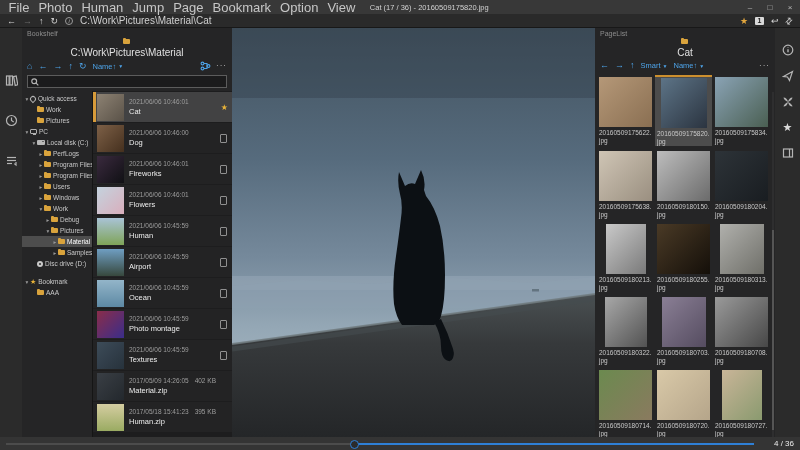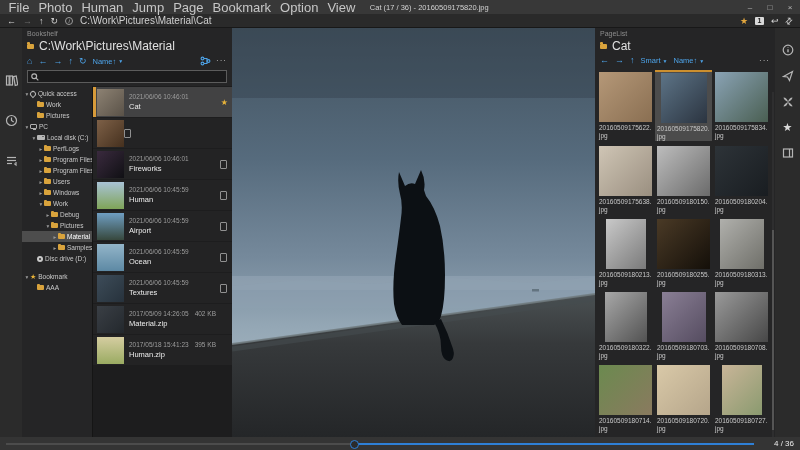--- a/index.html
+++ b/index.html
@@ -28,21 +28,21 @@
   
   .content { position:absolute; top:28px; bottom:13px; left:0; right:0; display:flex; }
 
   .leftstrip { width:22px; background:#2b2b2b; display:flex; flex-direction:column; align-items:center; padding-top:46px; gap:27px; flex:none; }
   .strip-icon svg { display:block; }
 
   
   .bookshelf { width:210px; background:#252526; display:flex; flex-direction:column; flex:none; }
   .pagelist  { width:180px; background:#252526; display:flex; flex-direction:column; flex:none; position:relative; }
   .panel-title { font-size:7px; color:#8d8d8d; padding:2px 5px 0; }
-  .panel-path { display:flex; align-items:center; gap:3px; font-size:12px; color:#e0e0e0; padding:2px 5px 1px; white-space:nowrap; overflow:hidden; }
+  .panel-path { display:flex; align-items:center; gap:3px; font-size:10px; color:#e0e0e0; padding:2px 5px 1px; white-space:nowrap; overflow:hidden;flex-direction:column; }
   .panel-toolbar { display:flex; align-items:center; gap:6px; padding:2px 5px 3px; }
   .tb { font-size:9px; line-height:9px; color:#4da3e8; }
   .tb-label { font-size:7.5px; color:#4da3e8; display:flex; align-items:center; gap:2px; }
   .chev { font-size:5px; color:#4da3e8; }
   .toolbar-right { margin-left:auto; display:flex; align-items:center; gap:5px; }
   .more-dots { color:#b5b5b5; font-size:8px; letter-spacing:1px; line-height:6px; }
 
   .searchbox { margin:1px 5px 3px; height:13px; background:#1b1b1c; border:1px solid #5c5c5c; display:flex; align-items:center; padding:0 3px; gap:3px; }
   .searchbox input { background:transparent; border:none; outline:none; flex:1; font-size:7px; color:#ddd; font-family:inherit; }
 
@@ -294,51 +294,71 @@
             <div class="file-row sel">
               <div class="file-thumb" style="background: linear-gradient(135deg, rgb(141, 130, 115), rgb(90, 82, 72));"></div>
               <div class="file-meta">
                 <span class="file-date">2021/06/06 10:46:01</span>
                 <span class="file-name">Cat</span>
               </div>
               <span class="row-star">★</span>
             </div>
             <div class="file-row">
               <div class="file-thumb" style="background: linear-gradient(135deg, rgb(125, 96, 71), rgb(69, 48, 30));"></div>
+              <div class="file-meta">
+                <span class="file-date">2021/06/06 10:46:00</span>
+                <span class="file-name">Dog</span>
+              </div>
               <span class="book-icon"></span>
             </div>
             <div class="file-row">
               <div class="file-thumb" style="background: linear-gradient(135deg, rgb(58, 42, 62), rgb(16, 16, 20));"></div>
               <div class="file-meta">
                 <span class="file-date">2021/06/06 10:46:01</span>
                 <span class="file-name">Fireworks</span>
               </div>
               <span class="book-icon"></span>
             </div>
             <div class="file-row">
+              <div class="file-thumb" style="background: linear-gradient(135deg, rgb(196, 211, 222), rgb(217, 174, 188));"></div>
+              <div class="file-meta">
+                <span class="file-date">2021/06/06 10:46:01</span>
+                <span class="file-name">Flowers</span>
+              </div>
+              <span class="book-icon"></span>
+            </div>
+            <div class="file-row">
               <div class="file-thumb" style="background: linear-gradient(rgb(169, 195, 214), rgb(127, 164, 88));"></div>
               <div class="file-meta">
                 <span class="file-date">2021/06/06 10:45:59</span>
                 <span class="file-name">Human</span>
               </div>
               <span class="book-icon"></span>
             </div>
             <div class="file-row">
               <div class="file-thumb" style="background: linear-gradient(rgb(111, 158, 194), rgb(55, 72, 61));"></div>
               <div class="file-meta">
                 <span class="file-date">2021/06/06 10:45:59</span>
                 <span class="file-name">Airport</span>
               </div>
               <span class="book-icon"></span>
             </div>
             <div class="file-row">
               <div class="file-thumb" style="background: linear-gradient(rgb(147, 181, 201), rgb(93, 137, 164));"></div>
               <div class="file-meta">
                 <span class="file-date">2021/06/06 10:45:59</span>
                 <span class="file-name">Ocean</span>
+              </div>
+              <span class="book-icon"></span>
+            </div>
+            <div class="file-row">
+              <div class="file-thumb" style="background: linear-gradient(135deg, rgb(138, 45, 74), rgb(58, 45, 138));"></div>
+              <div class="file-meta">
+                <span class="file-date">2021/06/06 10:45:59</span>
+                <span class="file-name">Photo montage</span>
               </div>
               <span class="book-icon"></span>
             </div>
             <div class="file-row">
               <div class="file-thumb" style="background: linear-gradient(135deg, rgb(61, 76, 89), rgb(39, 50, 60));"></div>
               <div class="file-meta">
                 <span class="file-date">2021/06/06 10:45:59</span>
                 <span class="file-name">Textures</span>
               </div>
               <span class="book-icon"></span>

